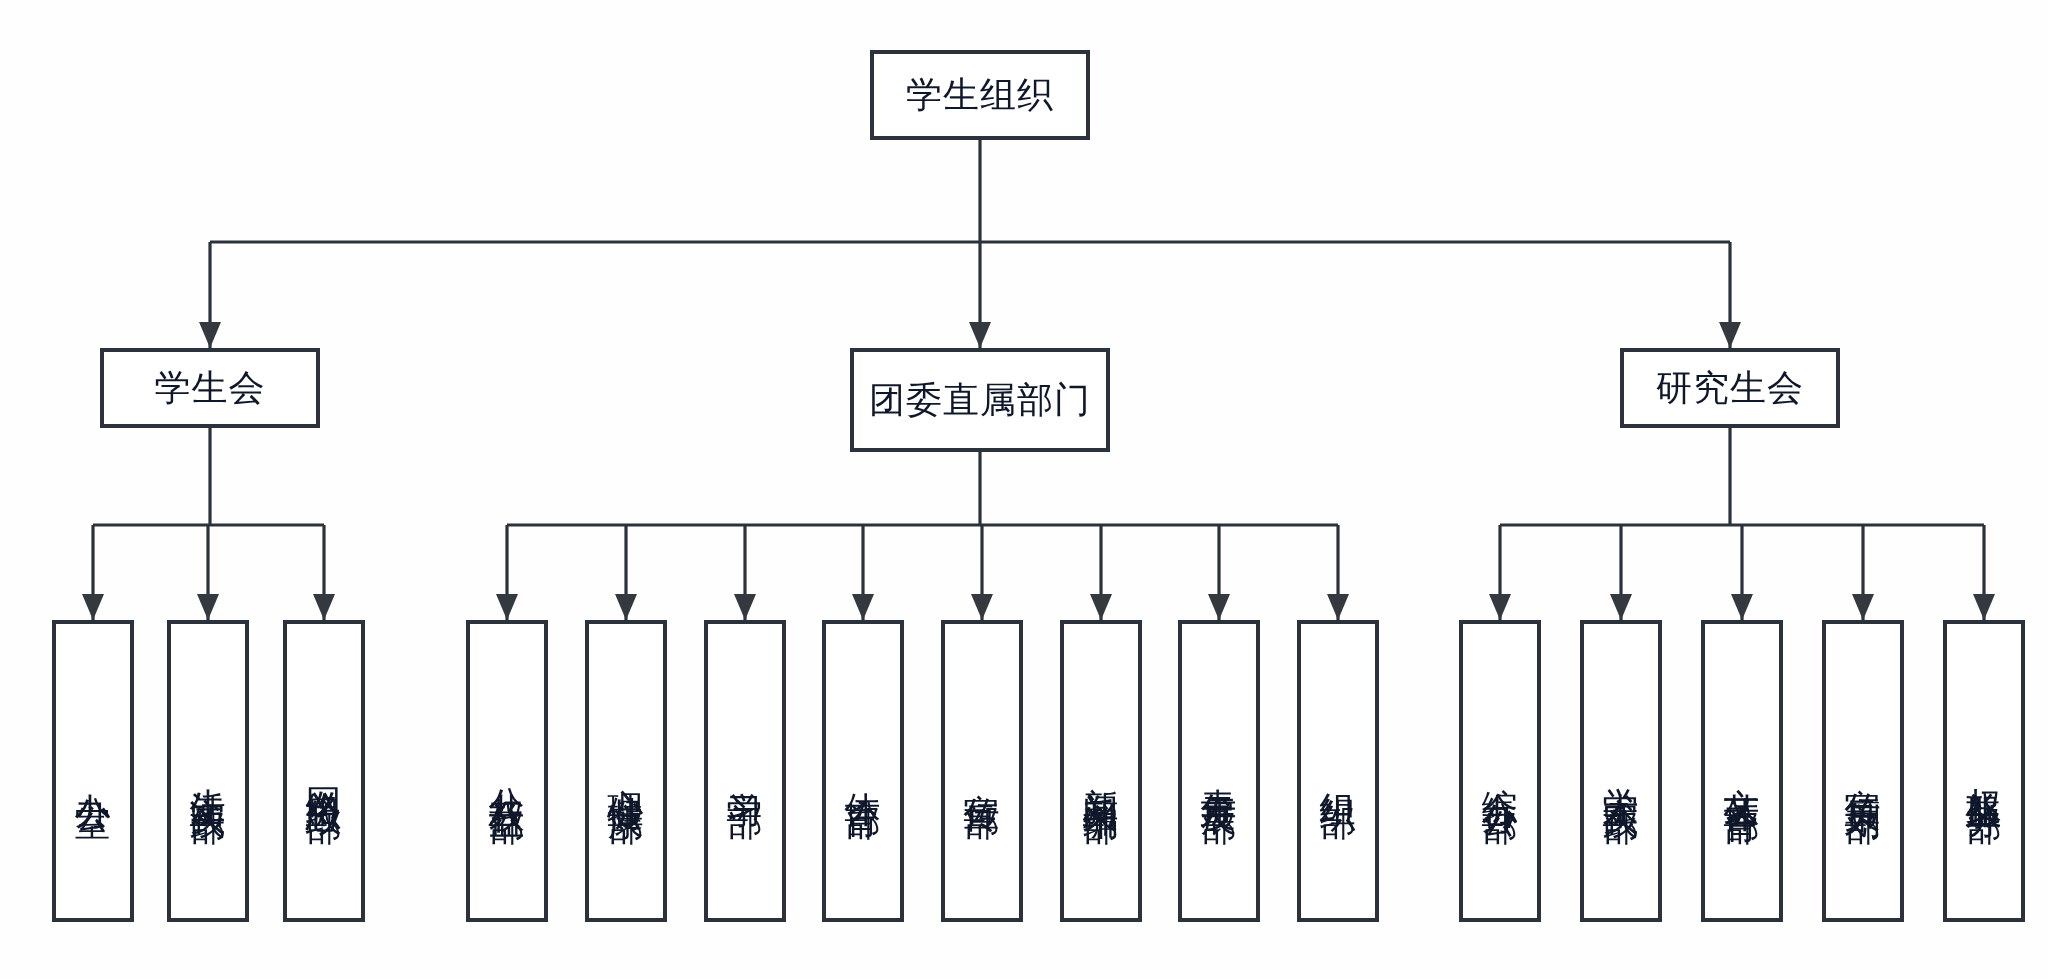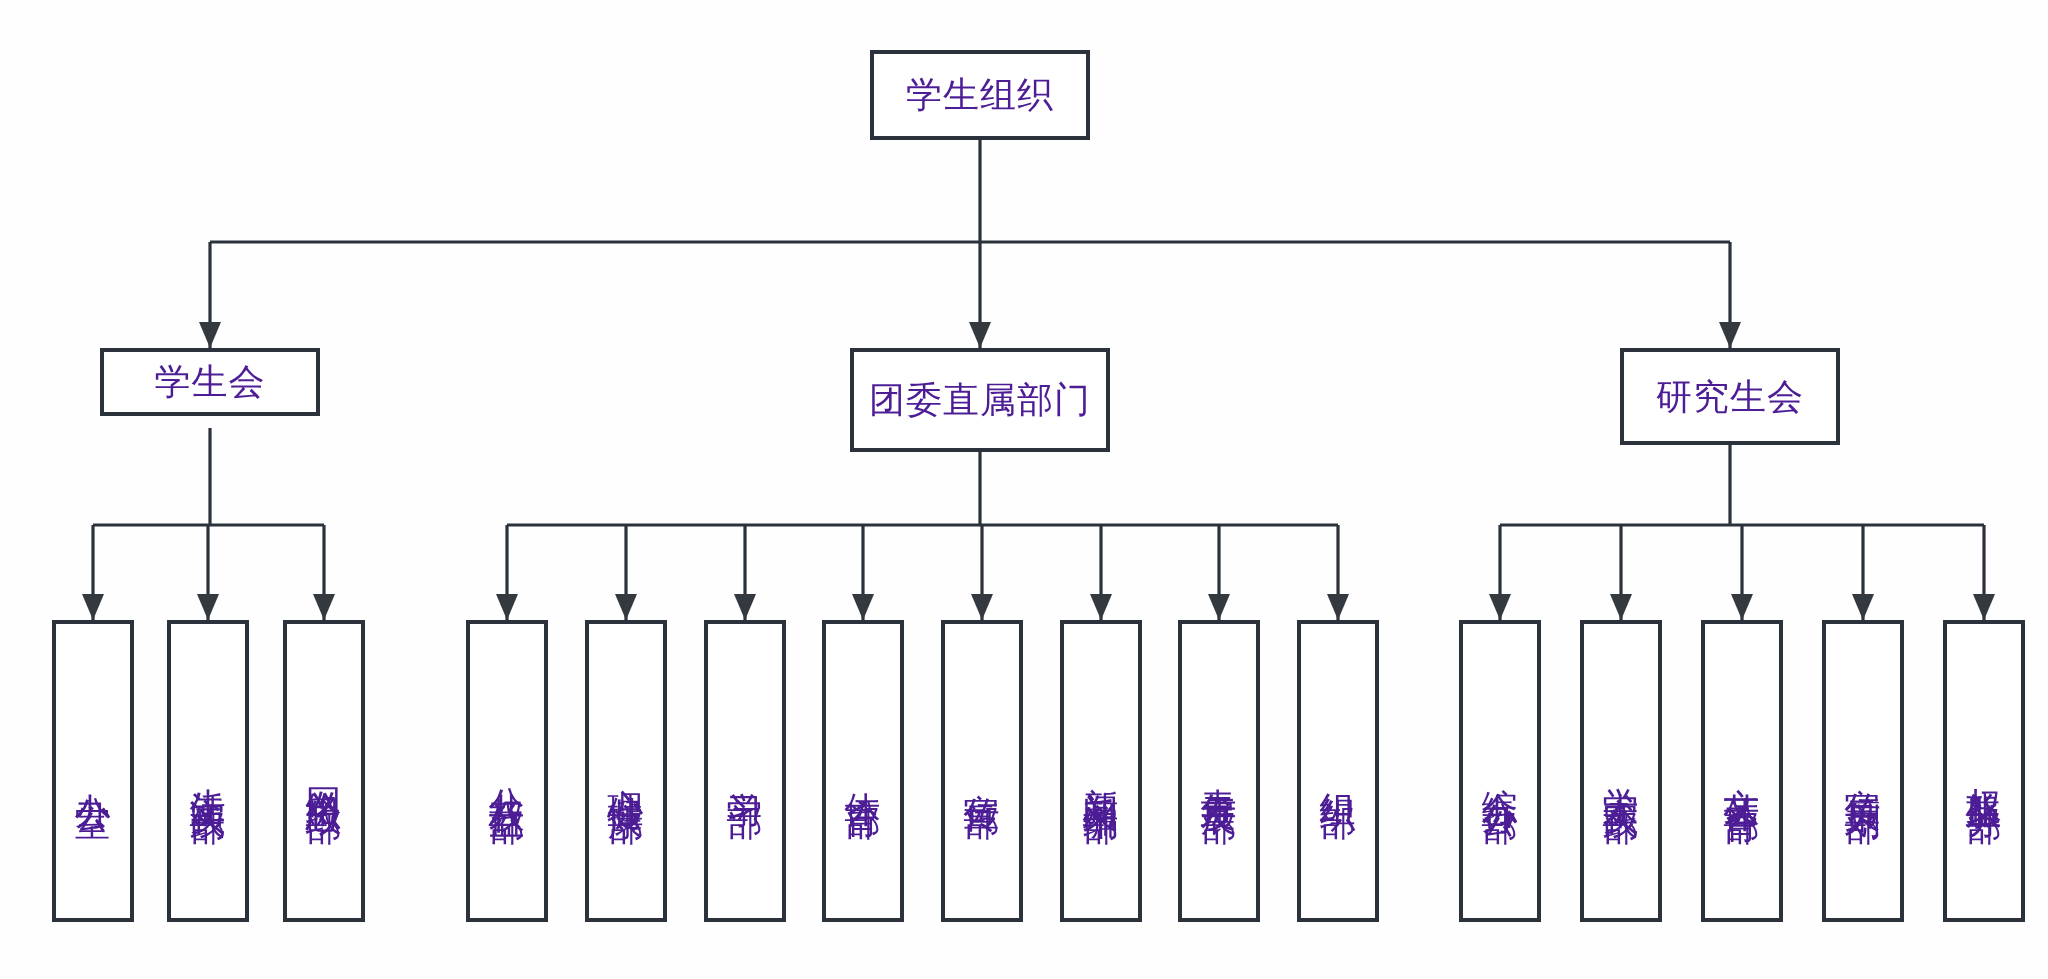--- a/index.html
+++ b/index.html
@@ -38,21 +38,21 @@
     stroke: none;
   }
   .node-box {
     position: absolute;
     box-sizing: border-box;
     border: 4px solid #2b323c;
     background: #ffffff;
     display: flex;
     align-items: center;
     justify-content: center;
-    color: #4c1d95;
+    color: #0f172a;
   }
   .node-box.level-root,
   .node-box.level-mid {
     font-size: 36px;
     letter-spacing: 1px;
     line-height: 1.1;
     white-space: nowrap;
   }
   .node-box.level-leaf {
     writing-mode: vertical-rl;
@@ -115,27 +115,27 @@
       <polygon points="1731,594 1753,594 1742,620" class="conn-arrow"></polygon>
       <line x1="1863" y1="525" x2="1863" y2="620" class="conn-line"></line>
       <polygon points="1852,594 1874,594 1863,620" class="conn-arrow"></polygon>
       <line x1="1984" y1="525" x2="1984" y2="620" class="conn-line"></line>
       <polygon points="1973,594 1995,594 1984,620" class="conn-arrow"></polygon>
     </svg>
   <div id="node-layer">
       <div class="node-box level-root" style="left: 870px; top: 50px; width: 220px; height: 90px;">
         <span class="node-label">学生组织</span>
       </div>
-      <div class="node-box level-mid" style="left: 100px; top: 348px; width: 220px; height: 68px;">
+      <div class="node-box level-mid" style="left: 100px; top: 348px; width: 220px; height: 80px;">
         <span class="node-label">学生会</span>
       </div>
       <div class="node-box level-mid" style="left: 850px; top: 348px; width: 260px; height: 104px;">
         <span class="node-label">团委直属部门</span>
       </div>
-      <div class="node-box level-mid" style="left: 1620px; top: 348px; width: 220px; height: 97px;">
+      <div class="node-box level-mid" style="left: 1620px; top: 348px; width: 220px; height: 80px;">
         <span class="node-label">研究生会</span>
       </div>
       <div class="node-box level-leaf" style="left: 52px; top: 620px; width: 82px; height: 302px;">
         <span class="node-label">办公室</span>
       </div>
       <div class="node-box level-leaf" style="left: 167px; top: 620px; width: 82px; height: 302px;">
         <span class="node-label">生活实践部</span>
       </div>
       <div class="node-box level-leaf" style="left: 283px; top: 620px; width: 82px; height: 302px;">
         <span class="node-label">网络思政部</span>

